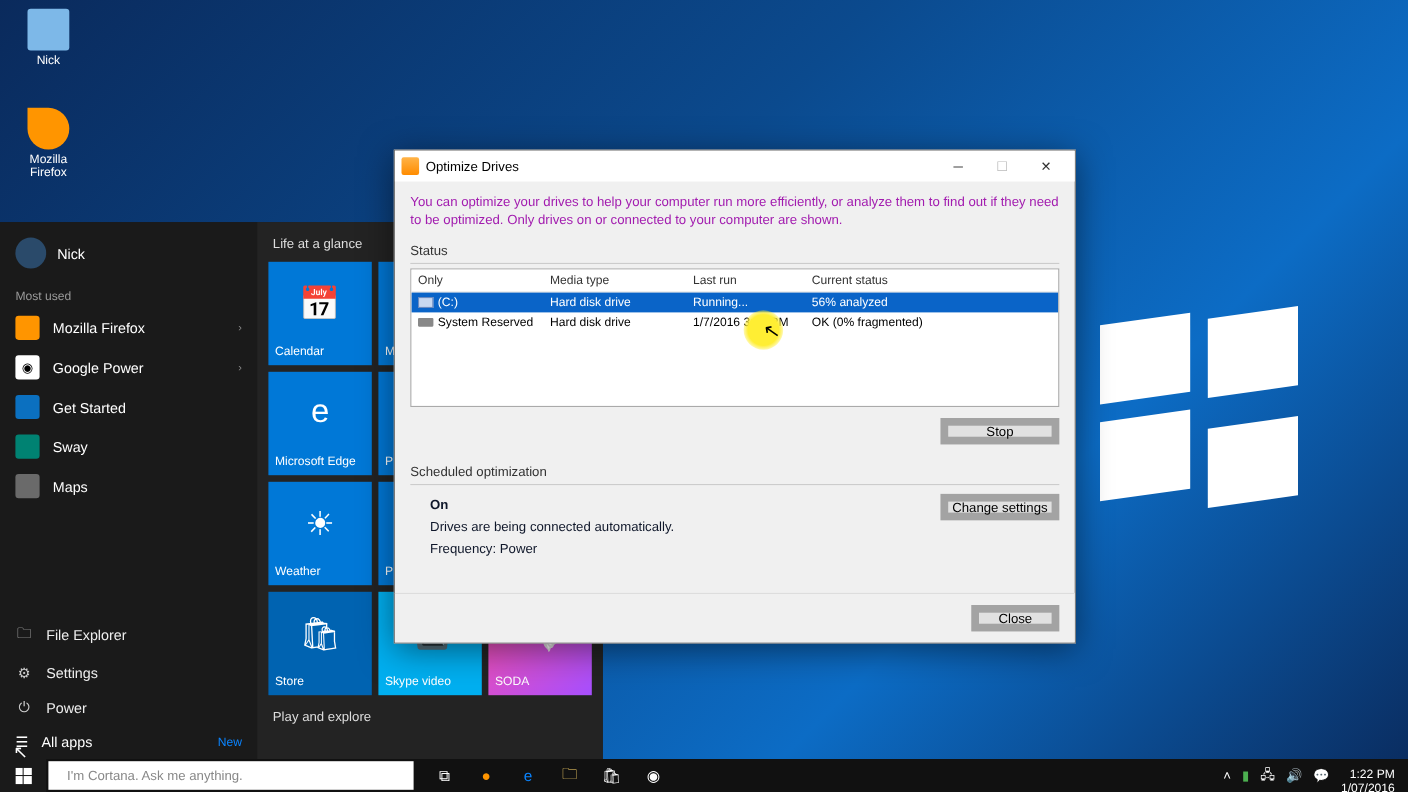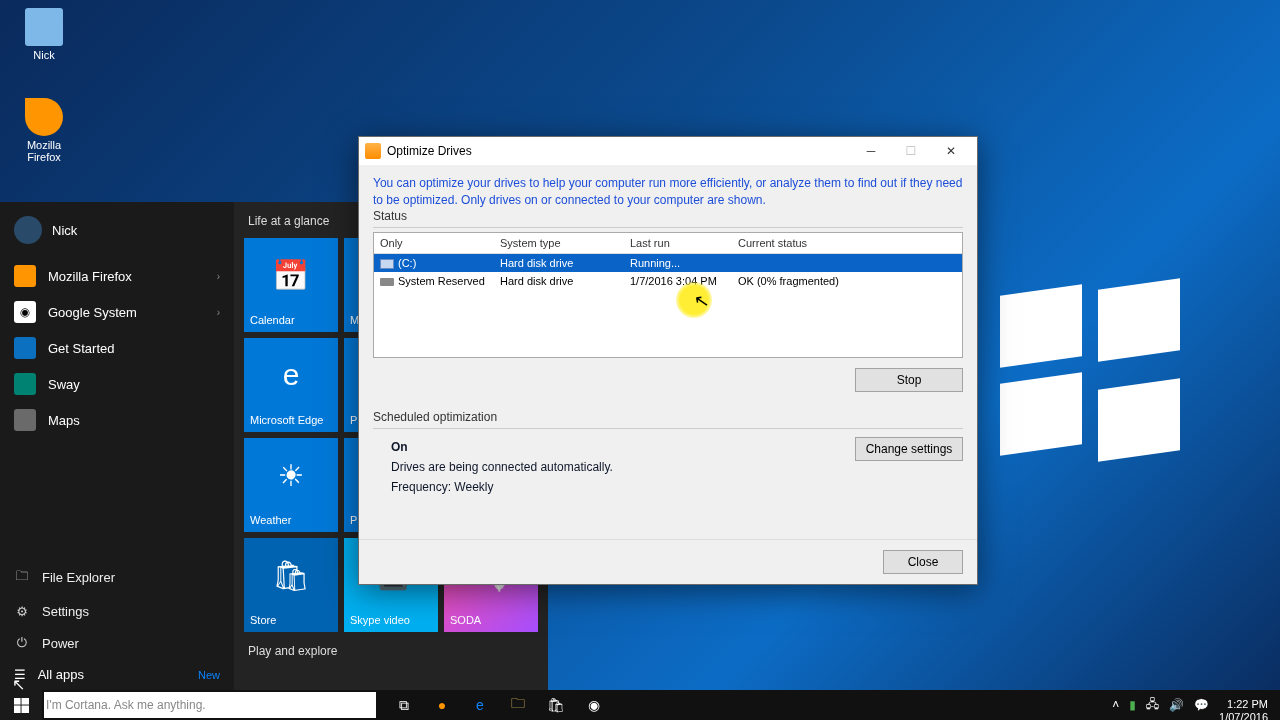--- a/index.html
+++ b/index.html
@@ -50,54 +50,54 @@
 .t-weather{background:#0078d7;}
 .t-phone{background:#0078d7;}
 .t-store{background:#0063b1;}
 .t-skype{background:#00aff0;}
 .t-soda{background:linear-gradient(135deg,#ff4fa7,#a64fff);}
 
 
 .taskbar{position:absolute;left:0;bottom:0;width:100%;height:30px;background:#111;display:flex;align-items:center;color:#fff;}
 .tb-start{width:42px;height:30px;display:flex;align-items:center;justify-content:center;background:#1a1a1a;}
 .tb-start svg{width:15px;height:15px;fill:#fff;}
-.cortana{width:332px;height:26px;background:#fff;color:#888;font-size:12px;display:flex;align-items:center;padding:0 2px;margin:0 2px;}
+.cortana{width:332px;height:26px;background:#fff;color:#888;font-size:12px;display:flex;align-items:center;padding:0 17px;margin:0 2px;}
 .tb-icons{display:flex;align-items:center;gap:6px;margin-left:10px;}
 .tb-ic{width:32px;height:30px;display:flex;align-items:center;justify-content:center;font-size:14px;}
 .tb-ff{color:#ff9500;}
 .tb-edge{color:#0a84ff;}
 .tb-file{color:#ffd76a;}
 .tb-store{color:#fff;}
 .tb-chrome{color:#fff;}
 .tray{margin-left:auto;display:flex;align-items:center;gap:10px;padding-right:8px;font-size:11px;color:#fff;}
 .tray .ti{font-size:12px;}
 .clock{text-align:right;line-height:1.15;font-size:11px;padding-right:4px;margin-top:11px;}
 
 
 .dlg{position:absolute;left:358px;top:136px;width:620px;height:449px;background:#f0f0f0;border:1px solid #6a6a6a;box-shadow:0 6px 30px rgba(0,0,0,.5);font-size:12px;color:#000;display:flex;flex-direction:column;}
 .dlg-title{height:28px;background:#fff;display:flex;align-items:center;padding:0 6px;font-size:12px;}
 .dlg-title .dico{width:16px;height:16px;background:linear-gradient(#ffb347,#ff8c00);margin-right:6px;border-radius:2px;}
 .dlg-title .tspace{flex:1;}
 .wbtn{width:40px;height:28px;display:flex;align-items:center;justify-content:center;color:#333;font-size:12px;}
 .wbtn.max{color:#bbb;}
 .dlg-body{padding:10px 14px;display:flex;flex-direction:column;flex:1;}
-.desc{color:#1d4ed8;line-height:1.4;}
+.desc{color:#a21caf;line-height:1.4;margin-bottom:12px;}
 .lbl{color:#333;margin-bottom:4px;}
 .hr{height:1px;background:#ccc;margin-bottom:4px;}
 .grid{border:1px solid #aaa;background:#fff;height:126px;overflow:hidden;}
 .grid-header{display:flex;background:#fff;border-bottom:1px solid #ddd;}
 .gh{padding:4px 6px;font-size:11px;color:#333;}
 .c1{width:120px;} .c2{width:130px;} .c3{width:108px;} .c4{flex:1;}
 .grid-row{display:flex;align-items:center;font-size:11px;}
 .gc{padding:3px 6px;}
 .row-sel{background:#0a64c8;color:#fff;}
 .drive-ic{display:inline-block;width:14px;height:10px;background:#c8d8f0;border:1px solid #6a8ac0;margin-right:4px;vertical-align:middle;}
 .drive-ic2{display:inline-block;width:14px;height:8px;background:#888;margin-right:4px;vertical-align:middle;border-radius:1px;}
 .btn-row{display:flex;justify-content:flex-end;margin-top:10px;gap:8px;}
-.btn{min-width:108px;height:24px;background:#e1e1e1;border:1px solid #a3a3a3;font-size:12px;display:flex;align-items:center;justify-content:center;cursor:default;}
+.btn{min-width:108px;height:24px;background:#e1e1e1;border:7px solid #a3a3a3;font-size:12px;display:flex;align-items:center;justify-content:center;cursor:default;}
 .sched{margin-top:18px;}
 .sched-body{display:flex;justify-content:space-between;align-items:flex-start;padding:4px 0 0 18px;}
 .sched-info{line-height:1.7;color:#0f172a;}
 .sched-info b{font-weight:600;}
 .dlg-foot{border-top:1px solid #ddd;padding:10px 14px;display:flex;justify-content:flex-end;background:#f0f0f0;}
 
 
 .cursor-spot{position:absolute;left:676px;top:282px;width:36px;height:36px;border-radius:50%;background:radial-gradient(circle,#ffee33 0%,#ffee33 55%,rgba(255,238,51,0) 80%);pointer-events:none;}
 .cursor{position:absolute;left:694px;top:290px;font-size:18px;color:#000;pointer-events:none;transform:rotate(-10deg);}
 .cursor2{position:absolute;left:12px;bottom:26px;font-size:16px;color:#fff;pointer-events:none;}
@@ -120,29 +120,30 @@
     <div class="ic"></div>
     <div>Mozilla Firefox</div>
   </div>
 
 <div class="start">
   <div class="start-left">
     <div class="user">
       <div class="avatar"></div>
       <div>Nick</div>
     </div>
+    <div class="most-used">Most used</div>
     <div class="app-list">
       <div class="app-item">
           <div class="ai ai-ff"></div>
           <span>Mozilla Firefox</span>
           <span class="chev">›</span>
         </div>
       <div class="app-item">
           <div class="ai ai-ch">◉</div>
-          <span>Google System</span>
+          <span>Google Power</span>
           <span class="chev">›</span>
         </div>
       <div class="app-item">
           <div class="ai ai-gs"></div>
           <span>Get Started</span>
         </div>
       <div class="app-item">
           <div class="ai ai-sw"></div>
           <span>Sway</span>
         </div>
@@ -228,47 +229,48 @@
     <div class="wbtn max">☐</div>
     <div class="wbtn close">✕</div>
   </div>
   <div class="dlg-body">
     <div class="desc">You can optimize your drives to help your computer run more efficiently, or analyze them to find out if they need to be optimized. Only drives on or connected to your computer are shown.</div>
     <div class="lbl">Status</div>
     <div class="hr"></div>
     <div class="grid">
       <div class="grid-header">
         <div class="gh c1">Only</div>
-        <div class="gh c2">System type</div>
+        <div class="gh c2">Media type</div>
         <div class="gh c3">Last run</div>
         <div class="gh c4">Current status</div>
       </div>
       <div class="grid-row row-sel">
         <div class="gc c1"><span class="drive-ic"></span><span>(C:)</span></div>
         <div class="gc c2">Hard disk drive</div>
         <div class="gc c3">Running...</div>
+        <div class="gc c4">56% analyzed</div>
       </div>
       <div class="grid-row">
         <div class="gc c1"><span class="drive-ic2"></span><span>System Reserved</span></div>
         <div class="gc c2">Hard disk drive</div>
         <div class="gc c3">1/7/2016 3:04 PM</div>
         <div class="gc c4">OK (0% fragmented)</div>
       </div>
     </div>
     <div class="btn-row">
       <div class="btn">Stop</div>
     </div>
     <div class="sched">
       <div class="lbl">Scheduled optimization</div>
       <div class="hr"></div>
       <div class="sched-body">
         <div class="sched-info">
           <b>On</b><br>
           <span>Drives are being connected automatically.</span><br>
-          <span>Frequency: Weekly</span>
+          <span>Frequency: Power</span>
         </div>
         <div class="btn">Change settings</div>
       </div>
     </div>
   </div>
   <div class="dlg-foot">
     <div class="btn" style="min-width:80px;">Close</div>
   </div>
 </div>
 

